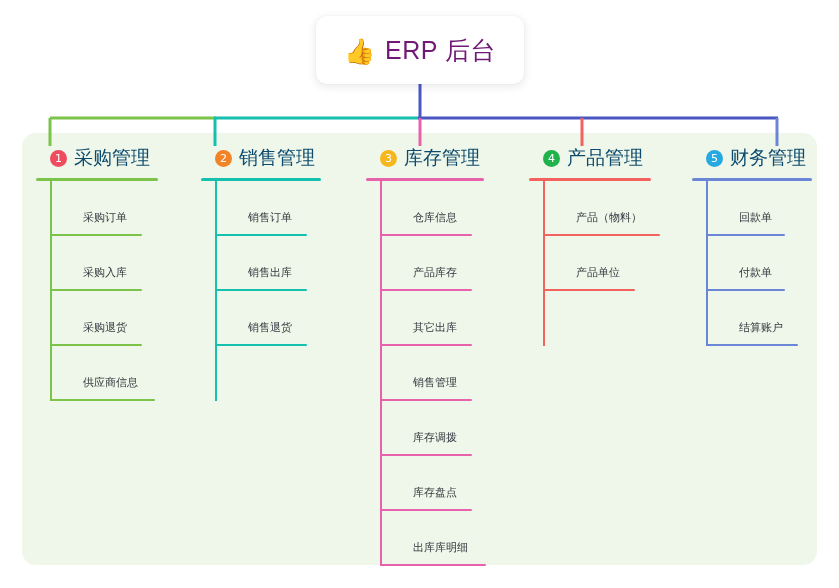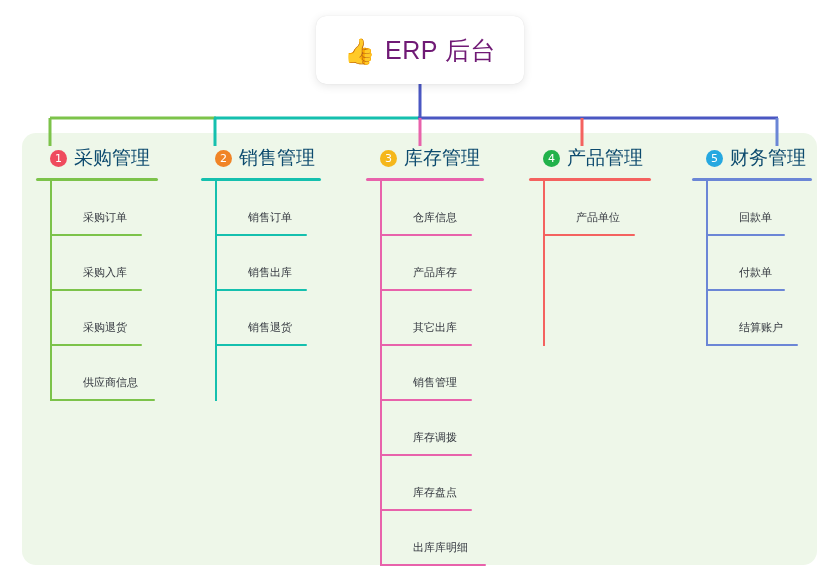--- a/index.html
+++ b/index.html
@@ -253,20 +253,24 @@
       </div>
       <div class="branch" style="left: 529px; width: 160px;">
         <div class="branch-head">
           <span class="badge" style="background: rgb(33, 178, 75);">4</span>
           <span class="branch-title">产品管理</span>
         </div>
         <div class="head-rule" style="background: rgb(244, 98, 95); width: 122px;"></div>
         <div class="leaves">
           <div class="trunk" style="background: rgb(244, 98, 95); height: 165px;"></div>
           <div class="leaf">
+            <span class="leaf-label">产品（物料）</span>
+            <div class="leaf-rule" style="background: rgb(244, 98, 95); width: 117px;"></div>
+          </div>
+          <div class="leaf">
             <span class="leaf-label">产品单位</span>
             <div class="leaf-rule" style="background: rgb(244, 98, 95); width: 92px;"></div>
           </div>
         </div>
       </div>
       <div class="branch" style="left: 692px; width: 150px;">
         <div class="branch-head">
           <span class="badge" style="background: rgb(38, 168, 224);">5</span>
           <span class="branch-title">财务管理</span>
         </div>

